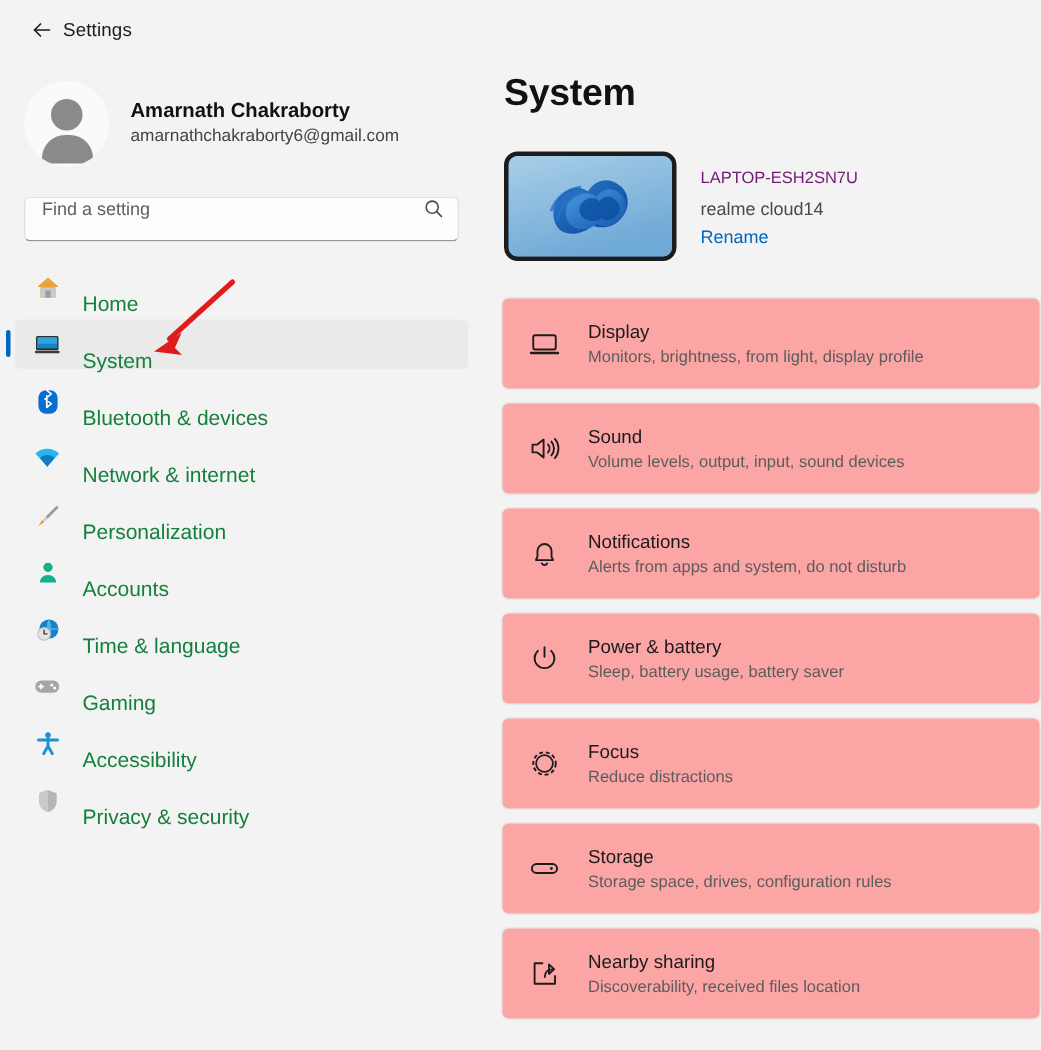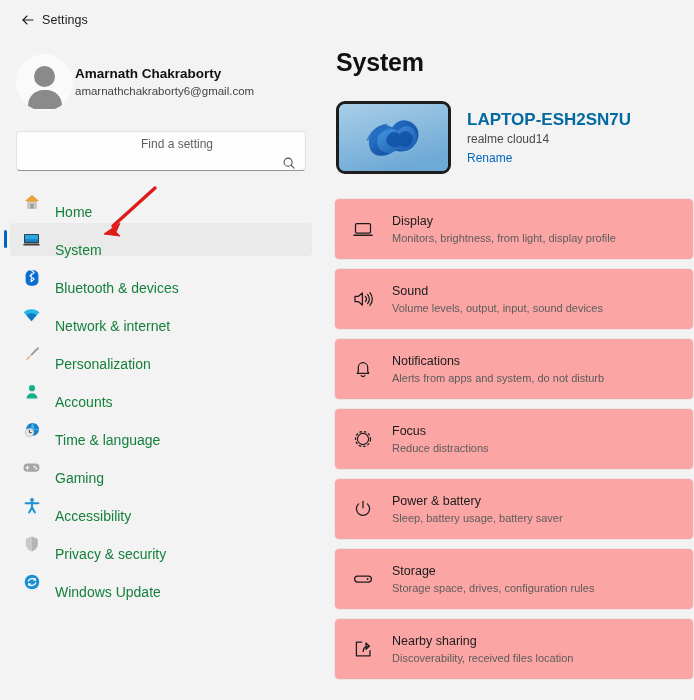--- a/index.html
+++ b/index.html
@@ -49,21 +49,21 @@
   .sidebar {
     width: 322px;
     flex: 0 0 322px;
     padding: 0;
     position: relative;
   }
 
   .account {
     display: flex;
     align-items: center;
-    gap: 2px;
+    gap: 14px;
     padding: 14px 16px 4px 16px;
   }
   .avatar {
     width: 57px; height: 57px;
     border-radius: 50%;
     background: #fafafa;
     flex: 0 0 57px;
     position: relative;
     overflow: hidden;
   }
@@ -91,29 +91,28 @@
   .acct-mail {
     font-size: 11.5px;
     color: #444;
     line-height: 17px;
     white-space: nowrap;
   }
 
   
   .searchwrap { padding: 16px 16px 0 16px; }
   .searchbox {
-    height: 40px;
+    height: 30px;
     background: #fdfdfd;
     border: 1px solid #e2e2e2;
     border-bottom: 1px solid #949494;
     border-radius: 4px;
     display: flex;
-    align-items: flex-end;
+    align-items: flex-start;
     padding: 0 9px 0 11px;
-    flex-direction: column;
   }
   .searchbox input {
     flex: 1;
     border: 0;
     outline: none;
     background: transparent;
     font-family: inherit;
     font-size: 12px;
     color: #1b1b1b;
   }
@@ -174,23 +173,23 @@
     width: 115px; height: 73px;
     flex: 0 0 115px;
     border: 3px solid #1c1c1c;
     border-radius: 9px;
     overflow: hidden;
     background: #6ba4d8;
     position: relative;
   }
   .device-thumb svg { display: block; width: 100%; height: 100%; }
   .device-name {
-    font-size: 17px;
-    font-weight: bold;
-    color: #0369a1;
+    font-size: 11px;
+    font-weight: normal;
+    color: #701a75;
     line-height: 21px;
   }
   .device-model {
     font-size: 12px;
     color: #4a4a4a;
     line-height: 18px;
   }
   .rename-link {
     font-size: 12px;
     color: #0067c0;
@@ -391,32 +390,20 @@
       <div class="nav-item">
         <span class="nav-ico">
           <svg width="18" height="18" viewBox="0 0 18 18">
             <path d="M9 1.6 3.2 3.9v5.2c0 3.5 2.4 6.3 5.8 7.3 3.4-1 5.8-3.8 5.8-7.3V3.9z" fill="#b5b5b5"></path>
             <path d="M9 1.6 3.2 3.9v5.2c0 3.5 2.4 6.3 5.8 7.3z" fill="#c9c9c9"></path>
           </svg>
         </span>
         <span class="nav-label">Privacy &amp; security</span>
       </div>
 
-      <div class="nav-item">
-        <span class="nav-ico">
-          <svg width="18" height="18" viewBox="0 0 18 18">
-            <circle cx="9" cy="9" r="7.3" fill="#1a8fd4"></circle>
-            <path d="M12.3 7.2A4 4 0 0 0 5.3 8.1" fill="none" stroke="#fff" stroke-width="1.3" stroke-linecap="round"></path>
-            <path d="M5.7 10.8a4 4 0 0 0 7-.9" fill="none" stroke="#fff" stroke-width="1.3" stroke-linecap="round"></path>
-            <path d="M12.6 4.6v2.8h-2.8z" fill="#fff"></path>
-            <path d="M5.4 13.4v-2.8h2.8z" fill="#fff"></path>
-          </svg>
-        </span>
-        <span class="nav-label">Windows Update</span>
-      </div>
 
     </nav>
   </aside>
 
   <main class="main">
 
     <h1 class="page-title">System</h1>
 
     <section class="device">
       <div class="device-thumb">
@@ -489,42 +476,42 @@
           </svg>
         </span>
         <div class="card-text">
           <div class="card-title">Notifications</div>
           <div class="card-sub">Alerts from apps and system, do not disturb</div>
         </div>
       </div>
 
       <div class="card">
         <span class="card-ico">
+          <svg width="22" height="22" viewBox="0 0 22 22" fill="none" stroke="#1c1c1c" stroke-width="1.25" stroke-linecap="round">
+            <path d="M11 3.4v6.4"></path>
+            <path d="M6.6 5.9a6.6 6.6 0 1 0 8.8 0"></path>
+          </svg>
+        </span>
+        <div class="card-text">
+          <div class="card-title">Power &amp; battery</div>
+          <div class="card-sub">Sleep, battery usage, battery saver</div>
+        </div>
+      </div>
+
+      <div class="card">
+        <span class="card-ico">
           <svg width="22" height="22" viewBox="0 0 22 22">
             <circle cx="11" cy="11" r="7.5" fill="none" stroke="#1c1c1c" stroke-width="1.25" stroke-dasharray="2.6 1.9"></circle>
             <path d="M11 5.4a5.6 5.6 0 0 0 0 11.2 5.6 5.6 0 0 1 0-11.2z" fill="#1c1c1c"></path>
             <circle cx="11" cy="11" r="5.6" fill="none" stroke="#1c1c1c" stroke-width="1.15"></circle>
           </svg>
         </span>
         <div class="card-text">
           <div class="card-title">Focus</div>
           <div class="card-sub">Reduce distractions</div>
-        </div>
-      </div>
-
-      <div class="card">
-        <span class="card-ico">
-          <svg width="22" height="22" viewBox="0 0 22 22" fill="none" stroke="#1c1c1c" stroke-width="1.25" stroke-linecap="round">
-            <path d="M11 3.4v6.4"></path>
-            <path d="M6.6 5.9a6.6 6.6 0 1 0 8.8 0"></path>
-          </svg>
-        </span>
-        <div class="card-text">
-          <div class="card-title">Power &amp; battery</div>
-          <div class="card-sub">Sleep, battery usage, battery saver</div>
         </div>
       </div>
 
       <div class="card">
         <span class="card-ico">
           <svg width="22" height="22" viewBox="0 0 22 22" fill="none" stroke="#1c1c1c" stroke-width="1.25">
             <rect x="2.6" y="8" width="16.8" height="6" rx="3"></rect>
             <circle cx="15.6" cy="11" r=".95" fill="#1c1c1c" stroke="none"></circle>
           </svg>
         </span>

